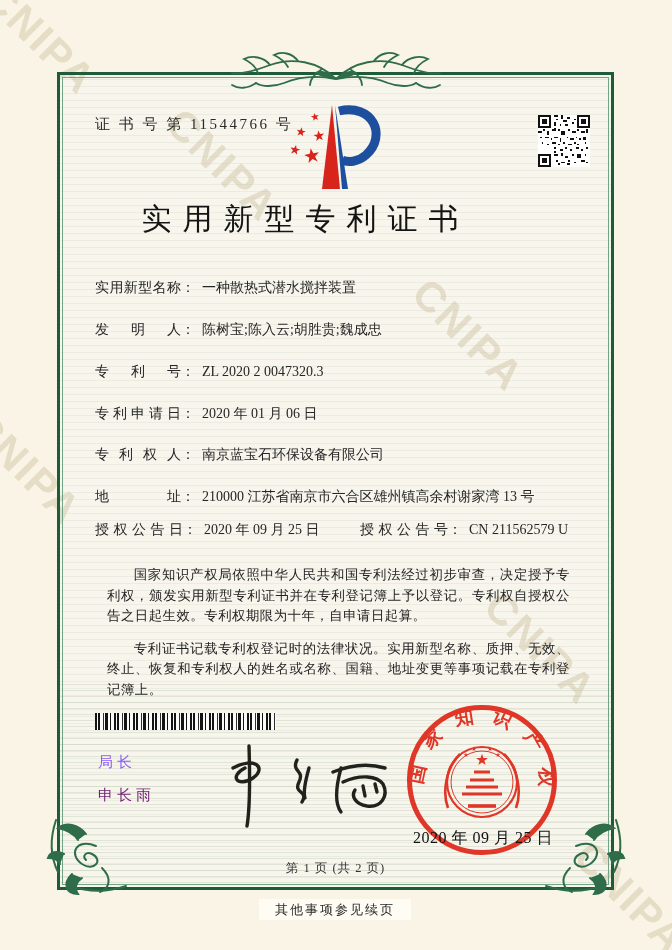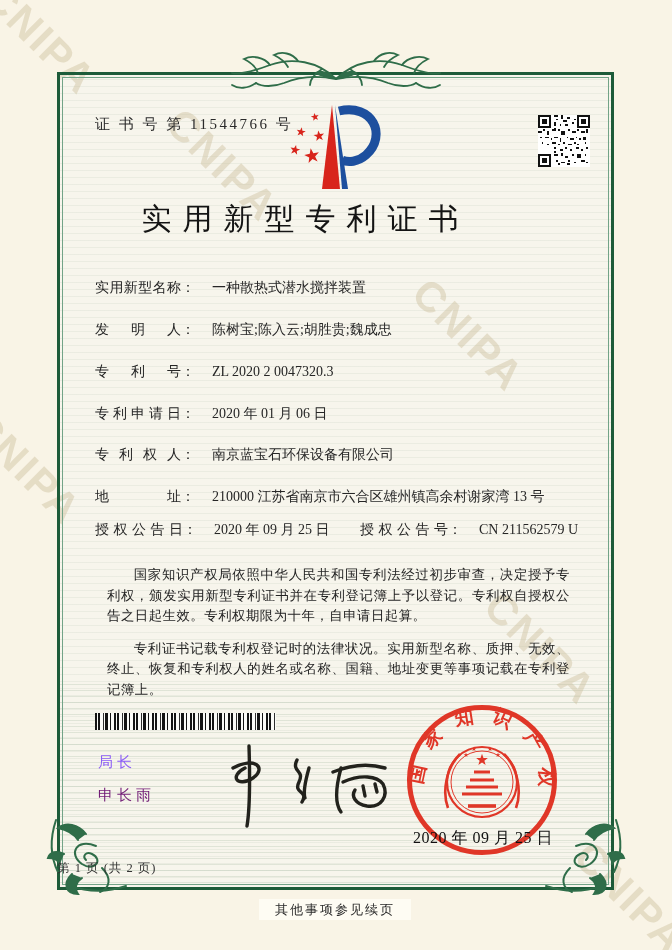--- a/index.html
+++ b/index.html
@@ -17,36 +17,36 @@
   .frame{position:absolute;left:57px;top:72px;width:551px;height:812px;border:3px solid #1d5b39}
   .frame-inner{position:absolute;inset:2px;border:1px solid #72a387}
   .certno{position:absolute;left:95px;top:115px;font-size:15px;letter-spacing:2.5px;color:#2a2a2a}
   .logo{position:absolute;left:282px;top:101px}
   .qr{position:absolute;left:538px;top:115px}
   .title{position:absolute;left:57px;top:199px;width:486px;text-align:center;
         font-size:30px;font-weight:normal;letter-spacing:11px;text-indent:11px;color:#141414}
   .frow{position:absolute;left:95px;font-size:14px;color:#262626;white-space:nowrap}
   .flabel{display:inline-block;width:86px;text-align:justify;text-align-last:justify;vertical-align:top}
   .glabel{display:inline-block;width:88px;text-align:justify;text-align-last:justify;vertical-align:top}
-  .fvalue{margin-left:17px}
+  .fvalue{margin-left:7px}
   .gpair2{position:absolute;left:265px;top:0;white-space:nowrap}
   .paras{position:absolute;left:95px;top:553px;width:487px;font-size:13.4px;line-height:20.6px;
         text-align:justify;color:#242424}
   .paras p{margin:12px;text-indent:2em;letter-spacing:.5px}
   .barcode{position:absolute;left:95px;top:713px;width:181px;height:17px;
         background:repeating-linear-gradient(90deg,#141414 0 2px,#fbfbf8 2px 3px,#141414 3px 5px,
         #fbfbf8 5px 8px,#2e2e2e 8px 9px,#fbfbf8 9px 10px,#141414 10px 13px,#fbfbf8 13px 15px,
         #141414 15px 16px,#fbfbf8 16px 19px)}
   .sigtitle{position:absolute;left:98px;top:753px;font-size:15px;letter-spacing:4px;color:#8b5cf6}
   .signame{position:absolute;left:98px;top:786px;font-size:15px;letter-spacing:4px;color:#701a75}
   .sig{position:absolute;left:205px;top:738px}
   .seal{position:absolute;left:404px;top:702px;opacity:.92}
   .sealdate{position:absolute;left:394px;top:828px;width:178px;text-align:center;
         font-size:16px;letter-spacing:.5px;color:#111}
-  .pageinfo{position:absolute;left:57px;top:860px;width:557px;
+  .pageinfo{position:absolute;left:57px;top:860px;width:557px;text-align:center;
         font-size:12.5px;letter-spacing:1px;color:#333}
   .note{position:absolute;left:0;top:901px;width:670px;text-align:center;font-size:13px;color:#2a2a2a}
   .note span{background:#fefcf3;padding:3px 16px;letter-spacing:2px}
   .orn-top{position:absolute;left:226px;top:49px}
   .orn-bl{position:absolute;left:42px;top:790px}
   .orn-br{position:absolute;left:520px;top:790px;transform:scaleX(-1)}
 </style>
 </head>
 <body>
 

